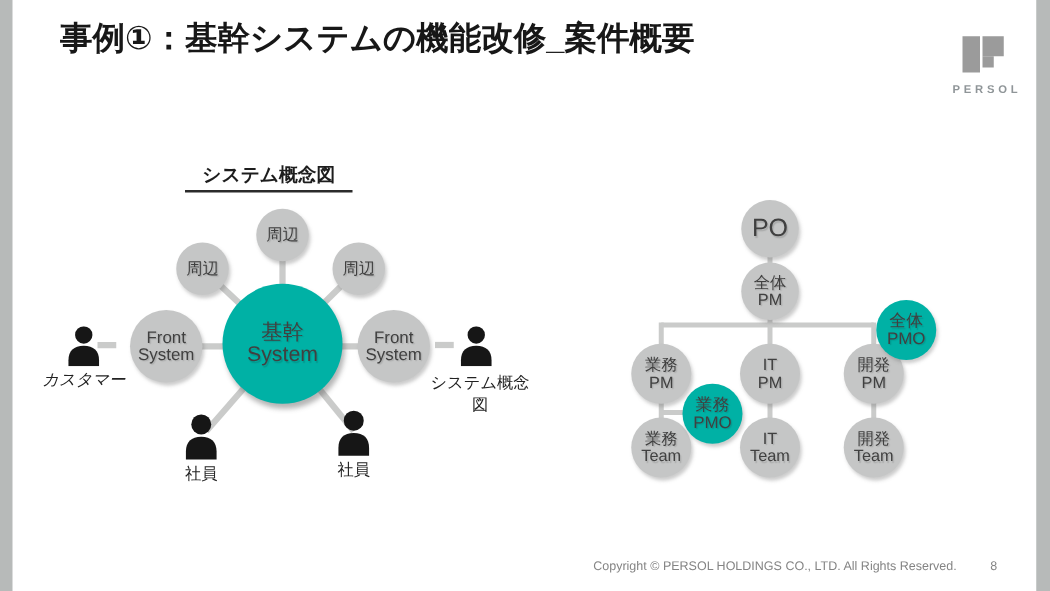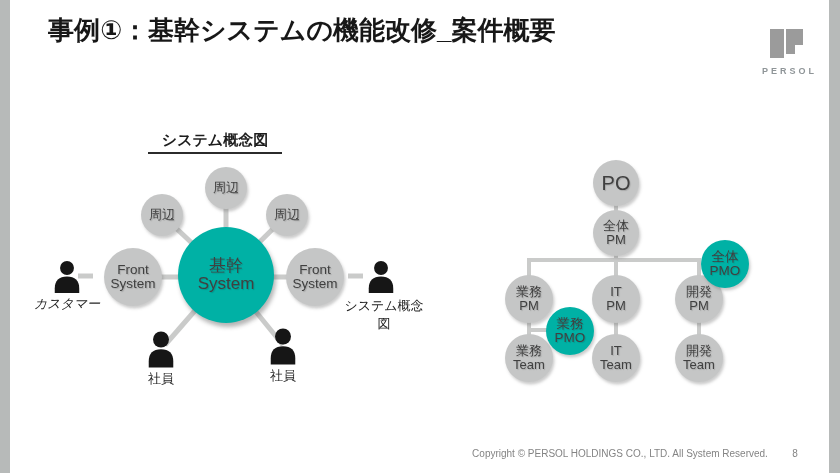--- a/index.html
+++ b/index.html
@@ -133,16 +133,16 @@
   <div class="node node-teal" style="left:546px;top:307px;width:48px;height:48px;font-size:13.5px;">業務
 PMO</div>
 
   <div class="node node-gray" style="left:505px;top:334px;width:48px;height:48px;font-size:13px;">業務
 Team</div>
   <div class="node node-gray" style="left:592px;top:334px;width:48px;height:48px;font-size:13px;">IT
 Team</div>
   <div class="node node-gray" style="left:675px;top:334px;width:48px;height:48px;font-size:13px;">開発
 Team</div>
 
-  <div class="footer-copyright">Copyright © PERSOL HOLDINGS CO., LTD. All System Reserved.</div>
+  <div class="footer-copyright">Copyright © PERSOL HOLDINGS CO., LTD. All Rights Reserved.</div>
   <div class="page-number">8</div>
 
 </div>
 
 </body></html>

